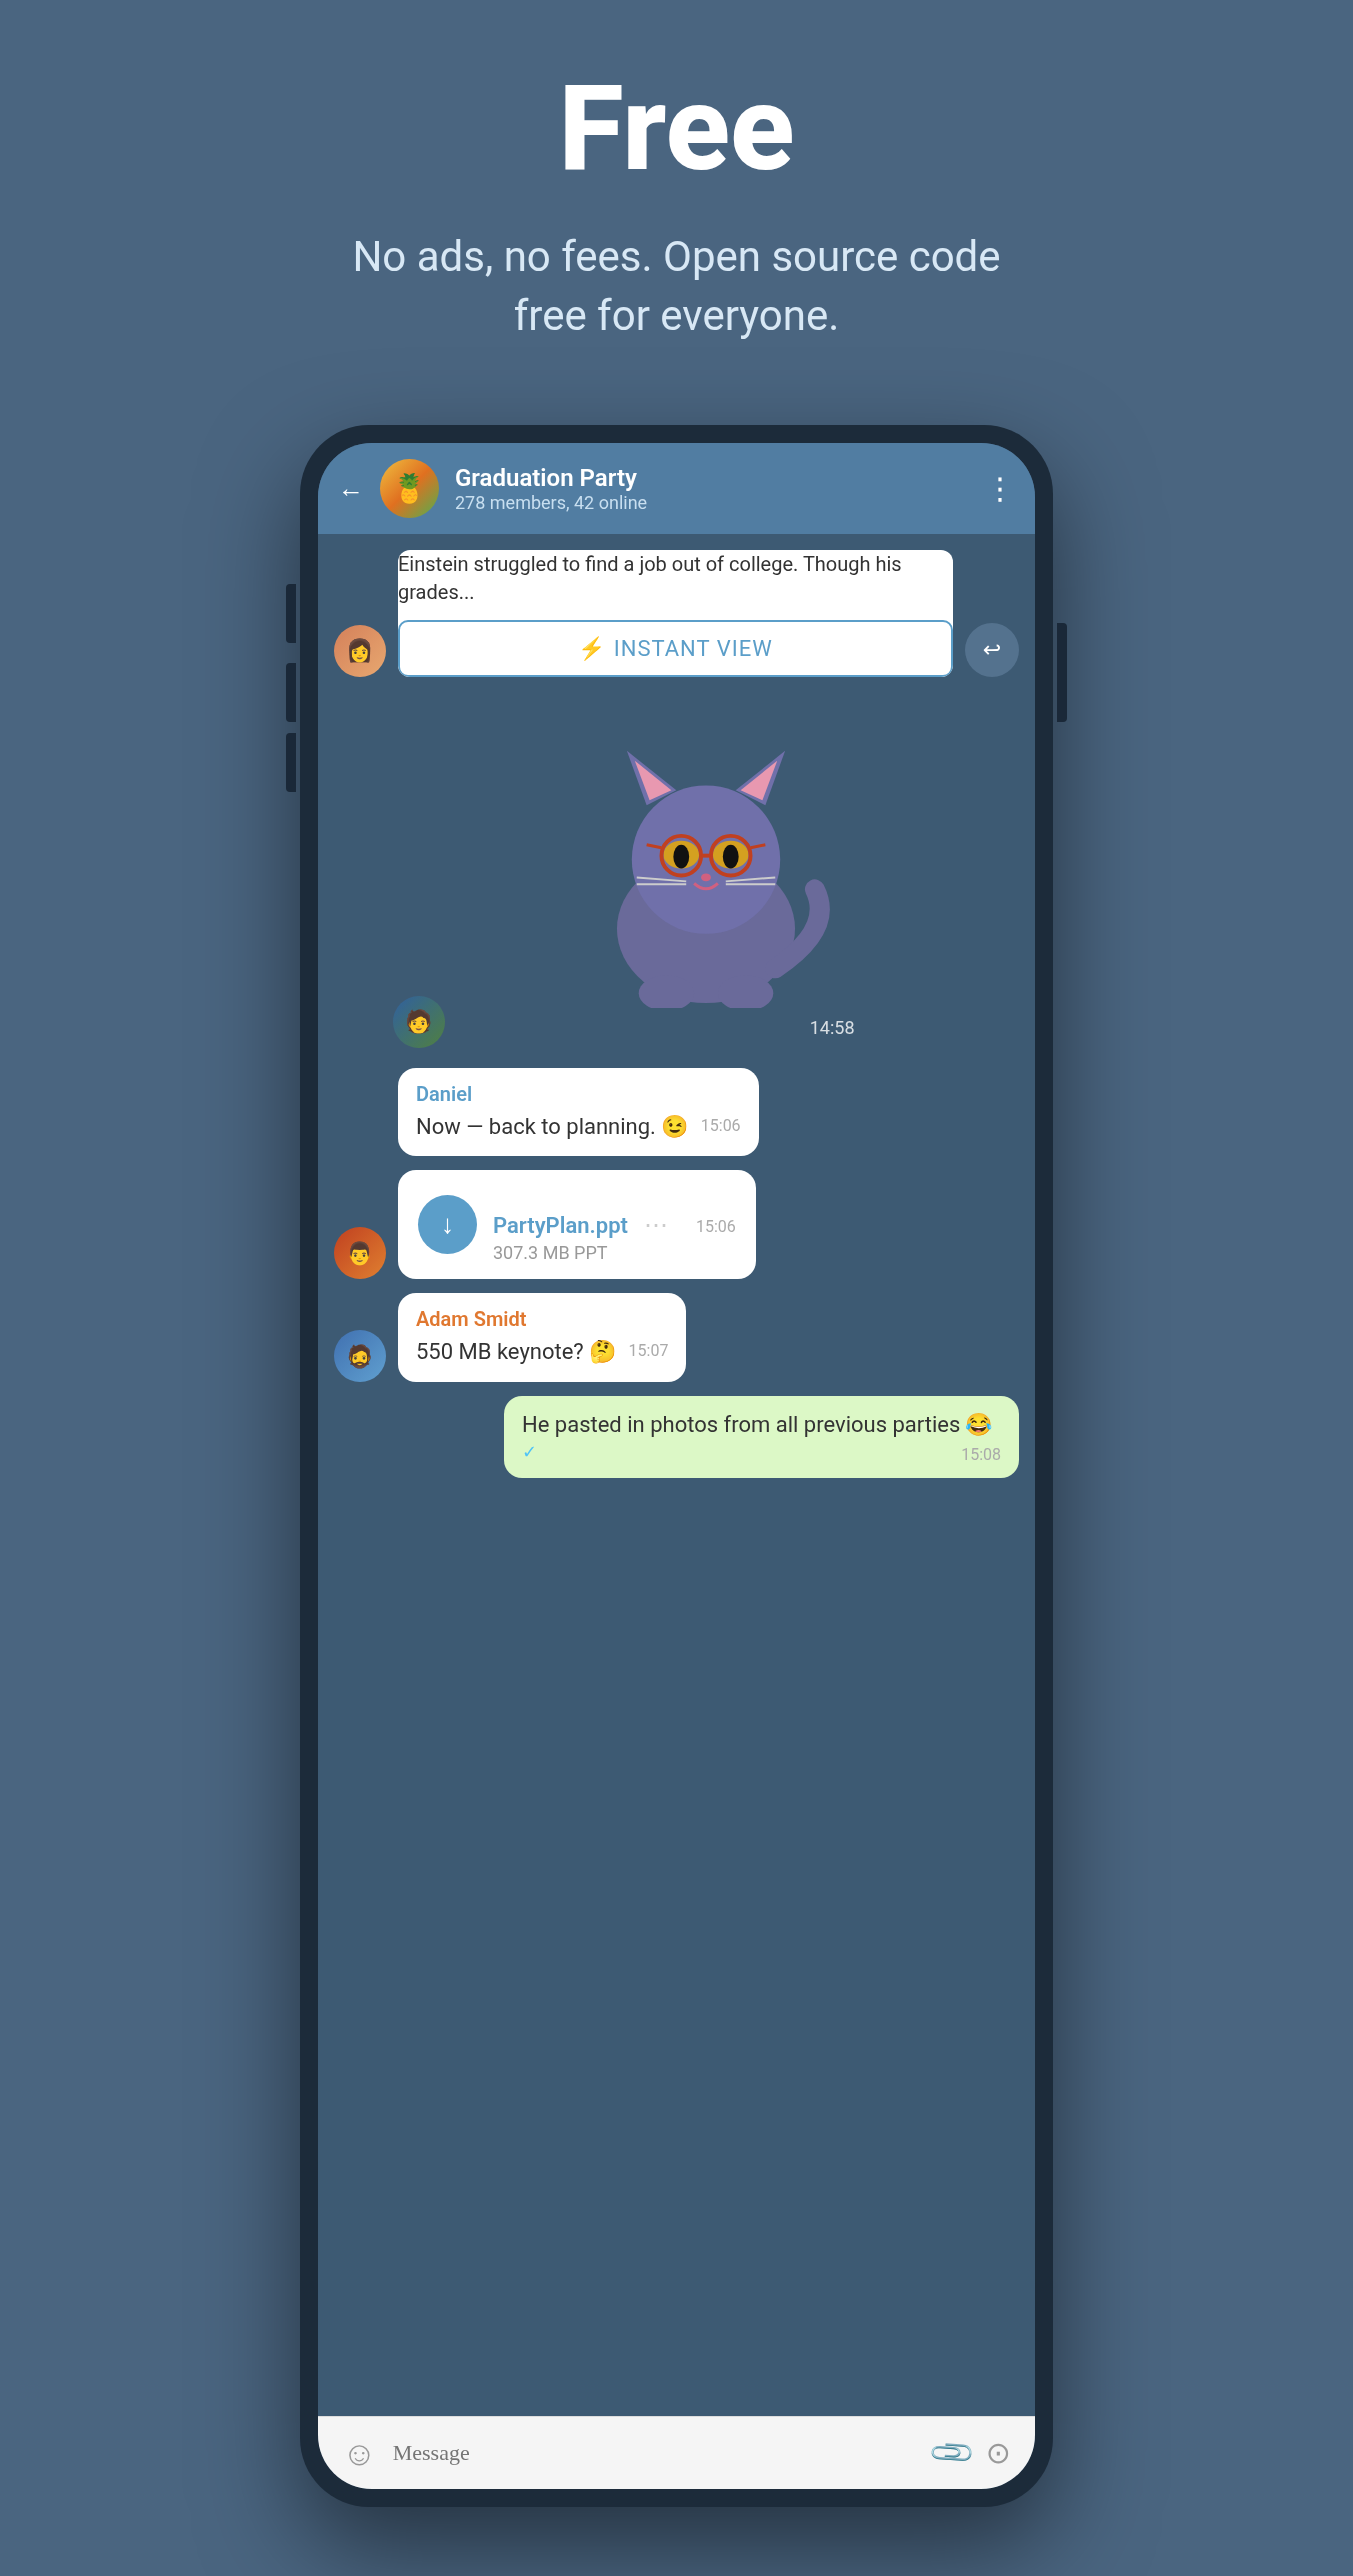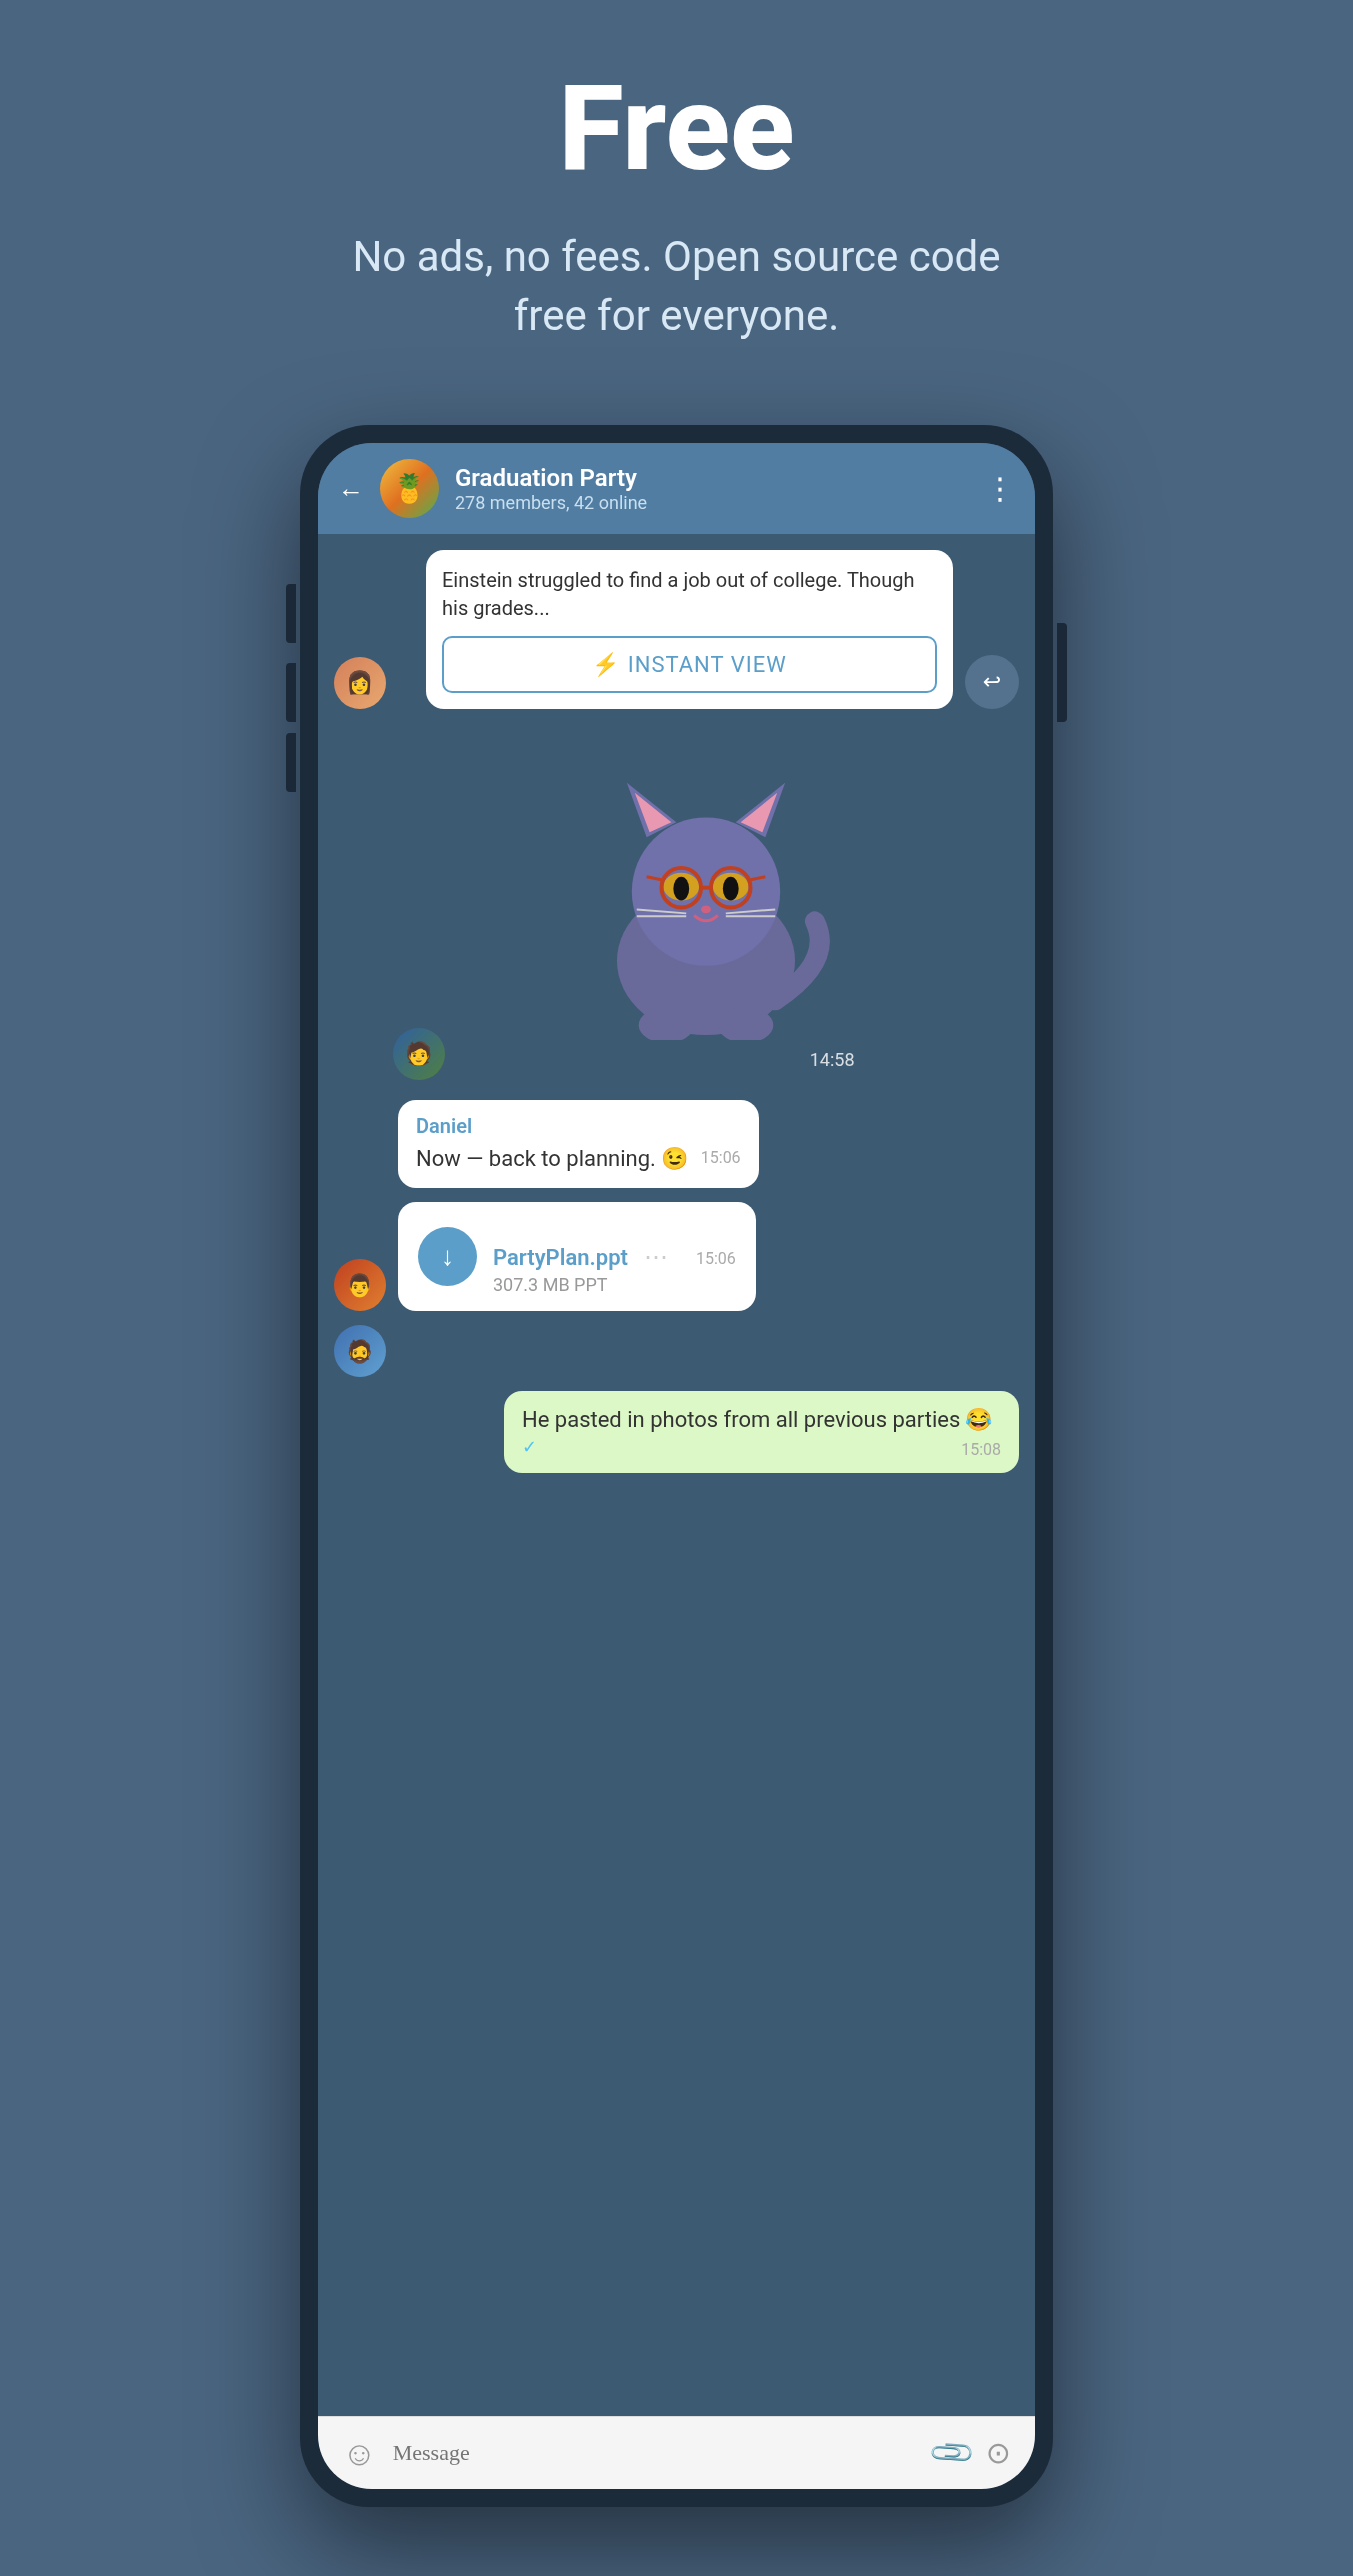--- a/index.html
+++ b/index.html
@@ -180,25 +180,23 @@
       max-width: 515px;
       position: relative;
     }
 
     .bubble.green {
       background: #dcf8c6;
     }
 
     .bubble-link {
       background: #ffffff;
-      border-radius: 18px;
-      padding: 16px;
+      border-radius: 12px;
       max-width: 555px;
       overflow: hidden;
-      margin-left: 28px;
     }
 
     .link-text {
       font-size: 20px;
       color: #333;
       line-height: 1.4;
       margin-bottom: 14px;
     }
 
     .instant-view-btn {
@@ -520,20 +518,25 @@
               <div class="file-name">PartyPlan.ppt</div>
               <div class="file-size">307.3 MB PPT</div>
             </div>
             <span class="file-menu">⋯</span>
             <span class="msg-time">15:06</span>
           </div>
         </div>
 
         <div class="msg-row">
           <div class="user-avatar ua-guy3">🧔</div>
+          <div class="bubble">
+            <div class="sender-name orange">Adam Smidt</div>
+            <span class="msg-text">550 MB keynote? 🤔</span>
+            <span class="msg-time">15:07</span>
+          </div>
         </div>
 
         <div class="msg-row right">
           <div class="bubble green">
             <span class="msg-text">He pasted in photos from all previous parties 😂</span>
             <span class="msg-time">15:08</span>
             <span class="checkmark"> ✓</span>
           </div>
         </div>
 

